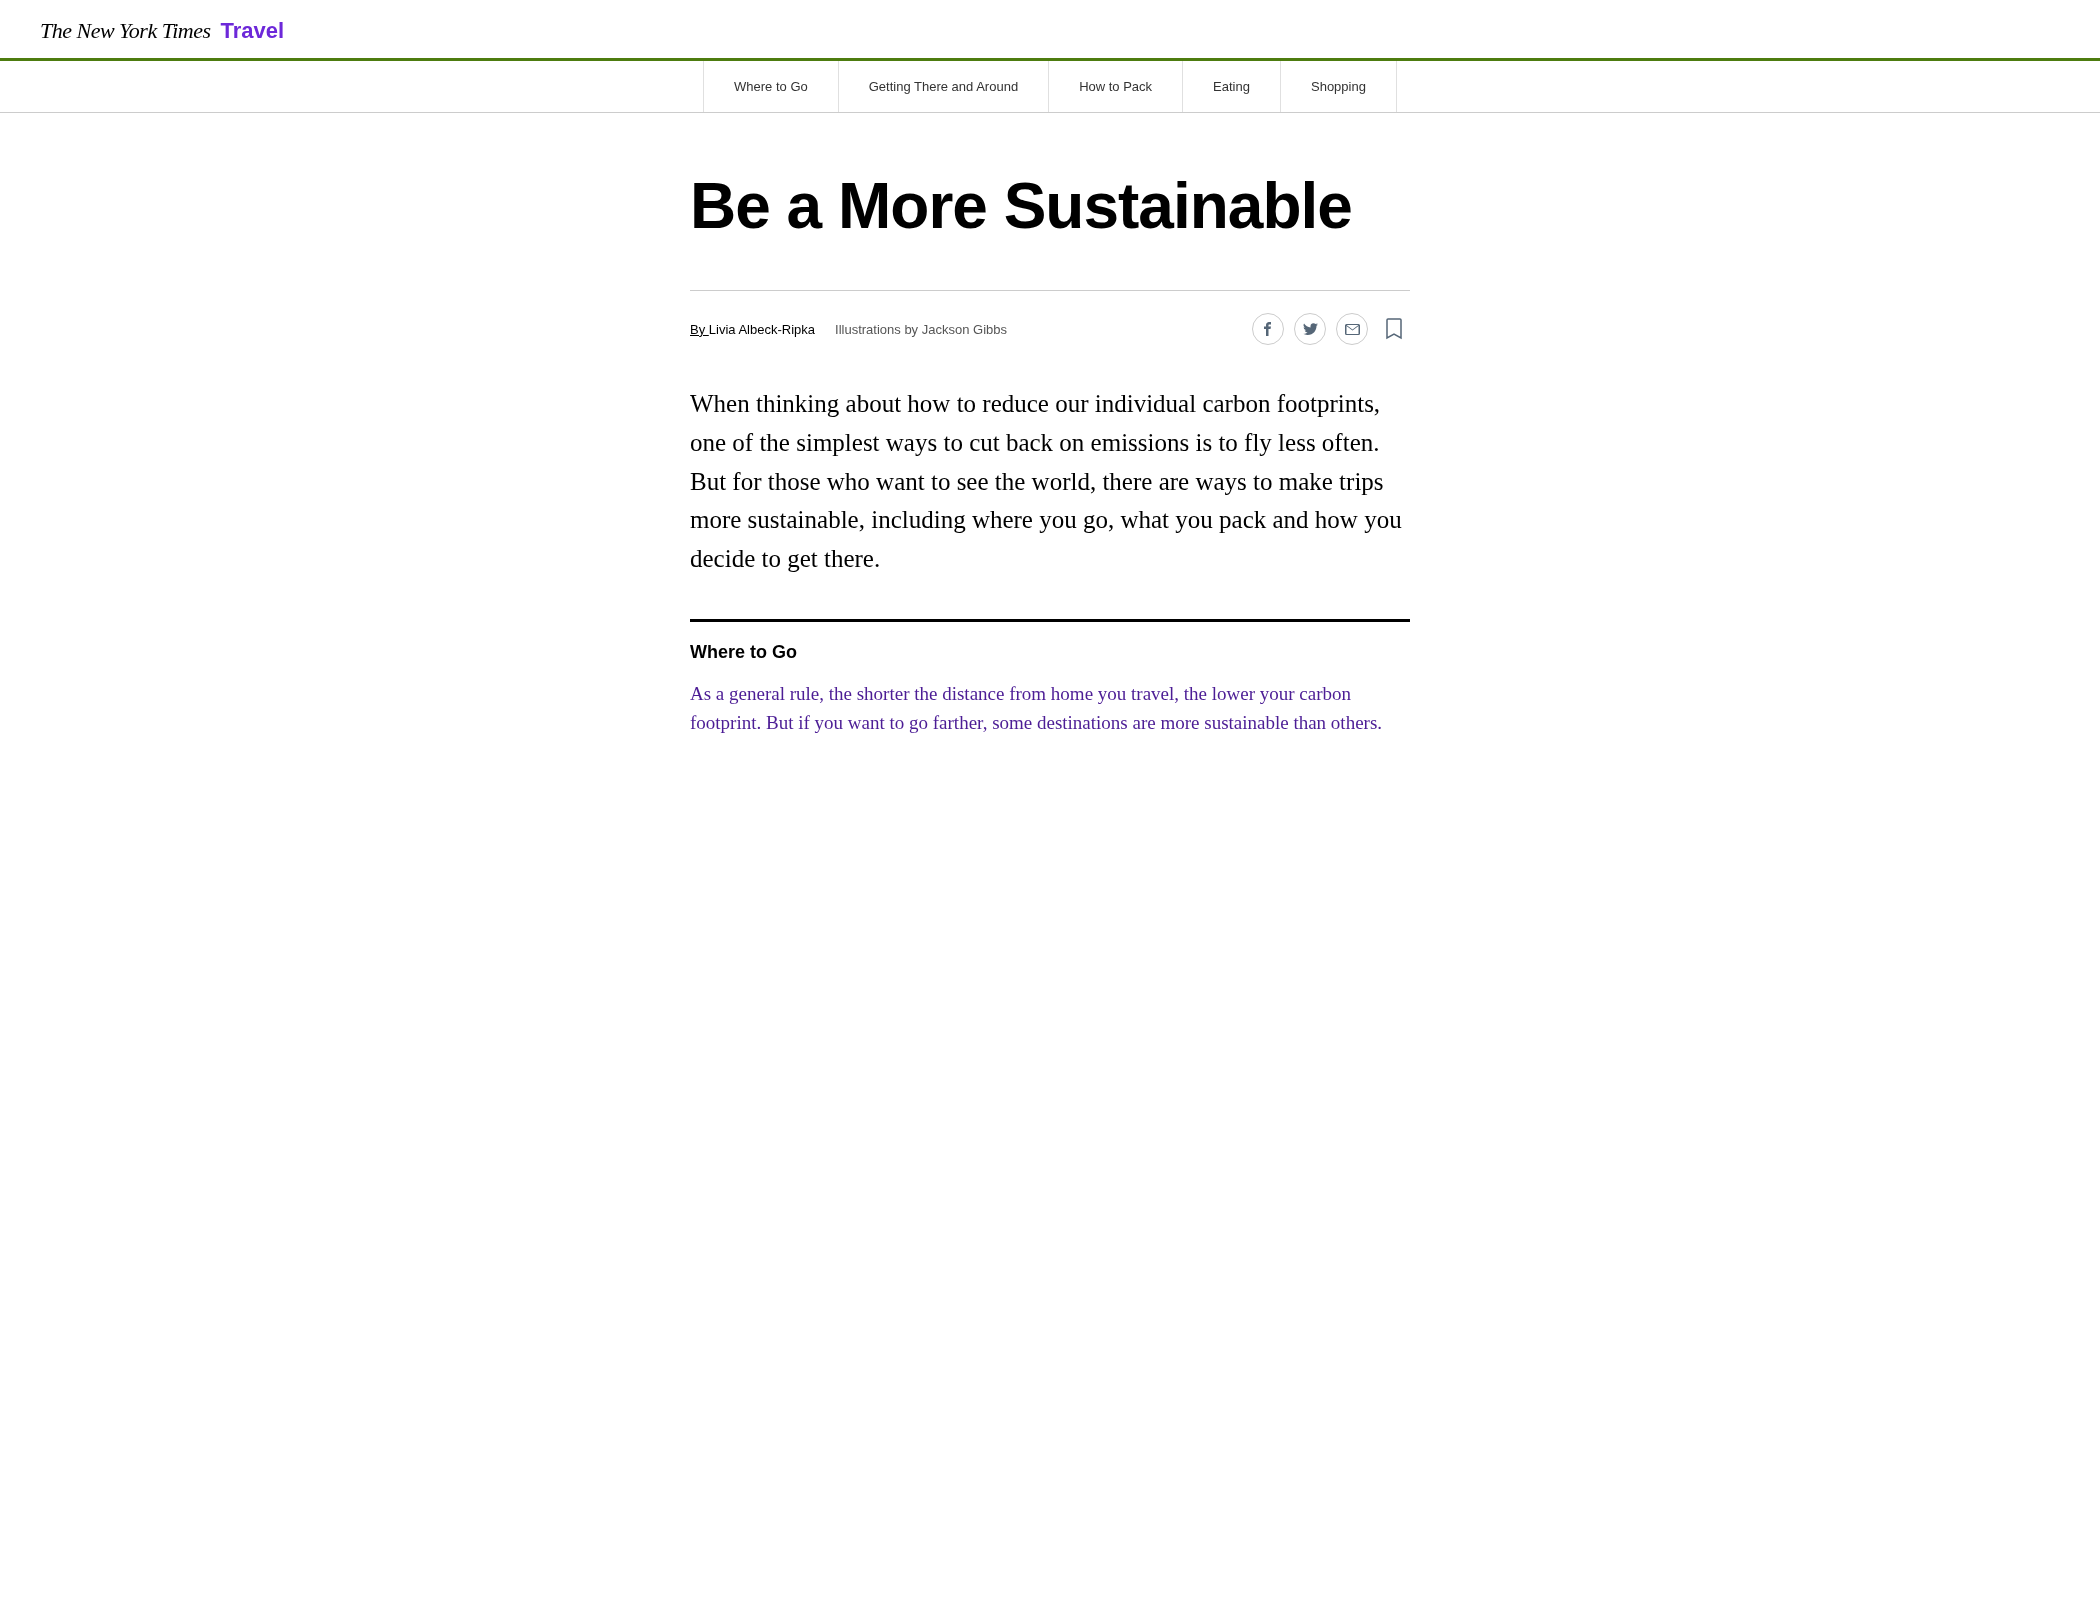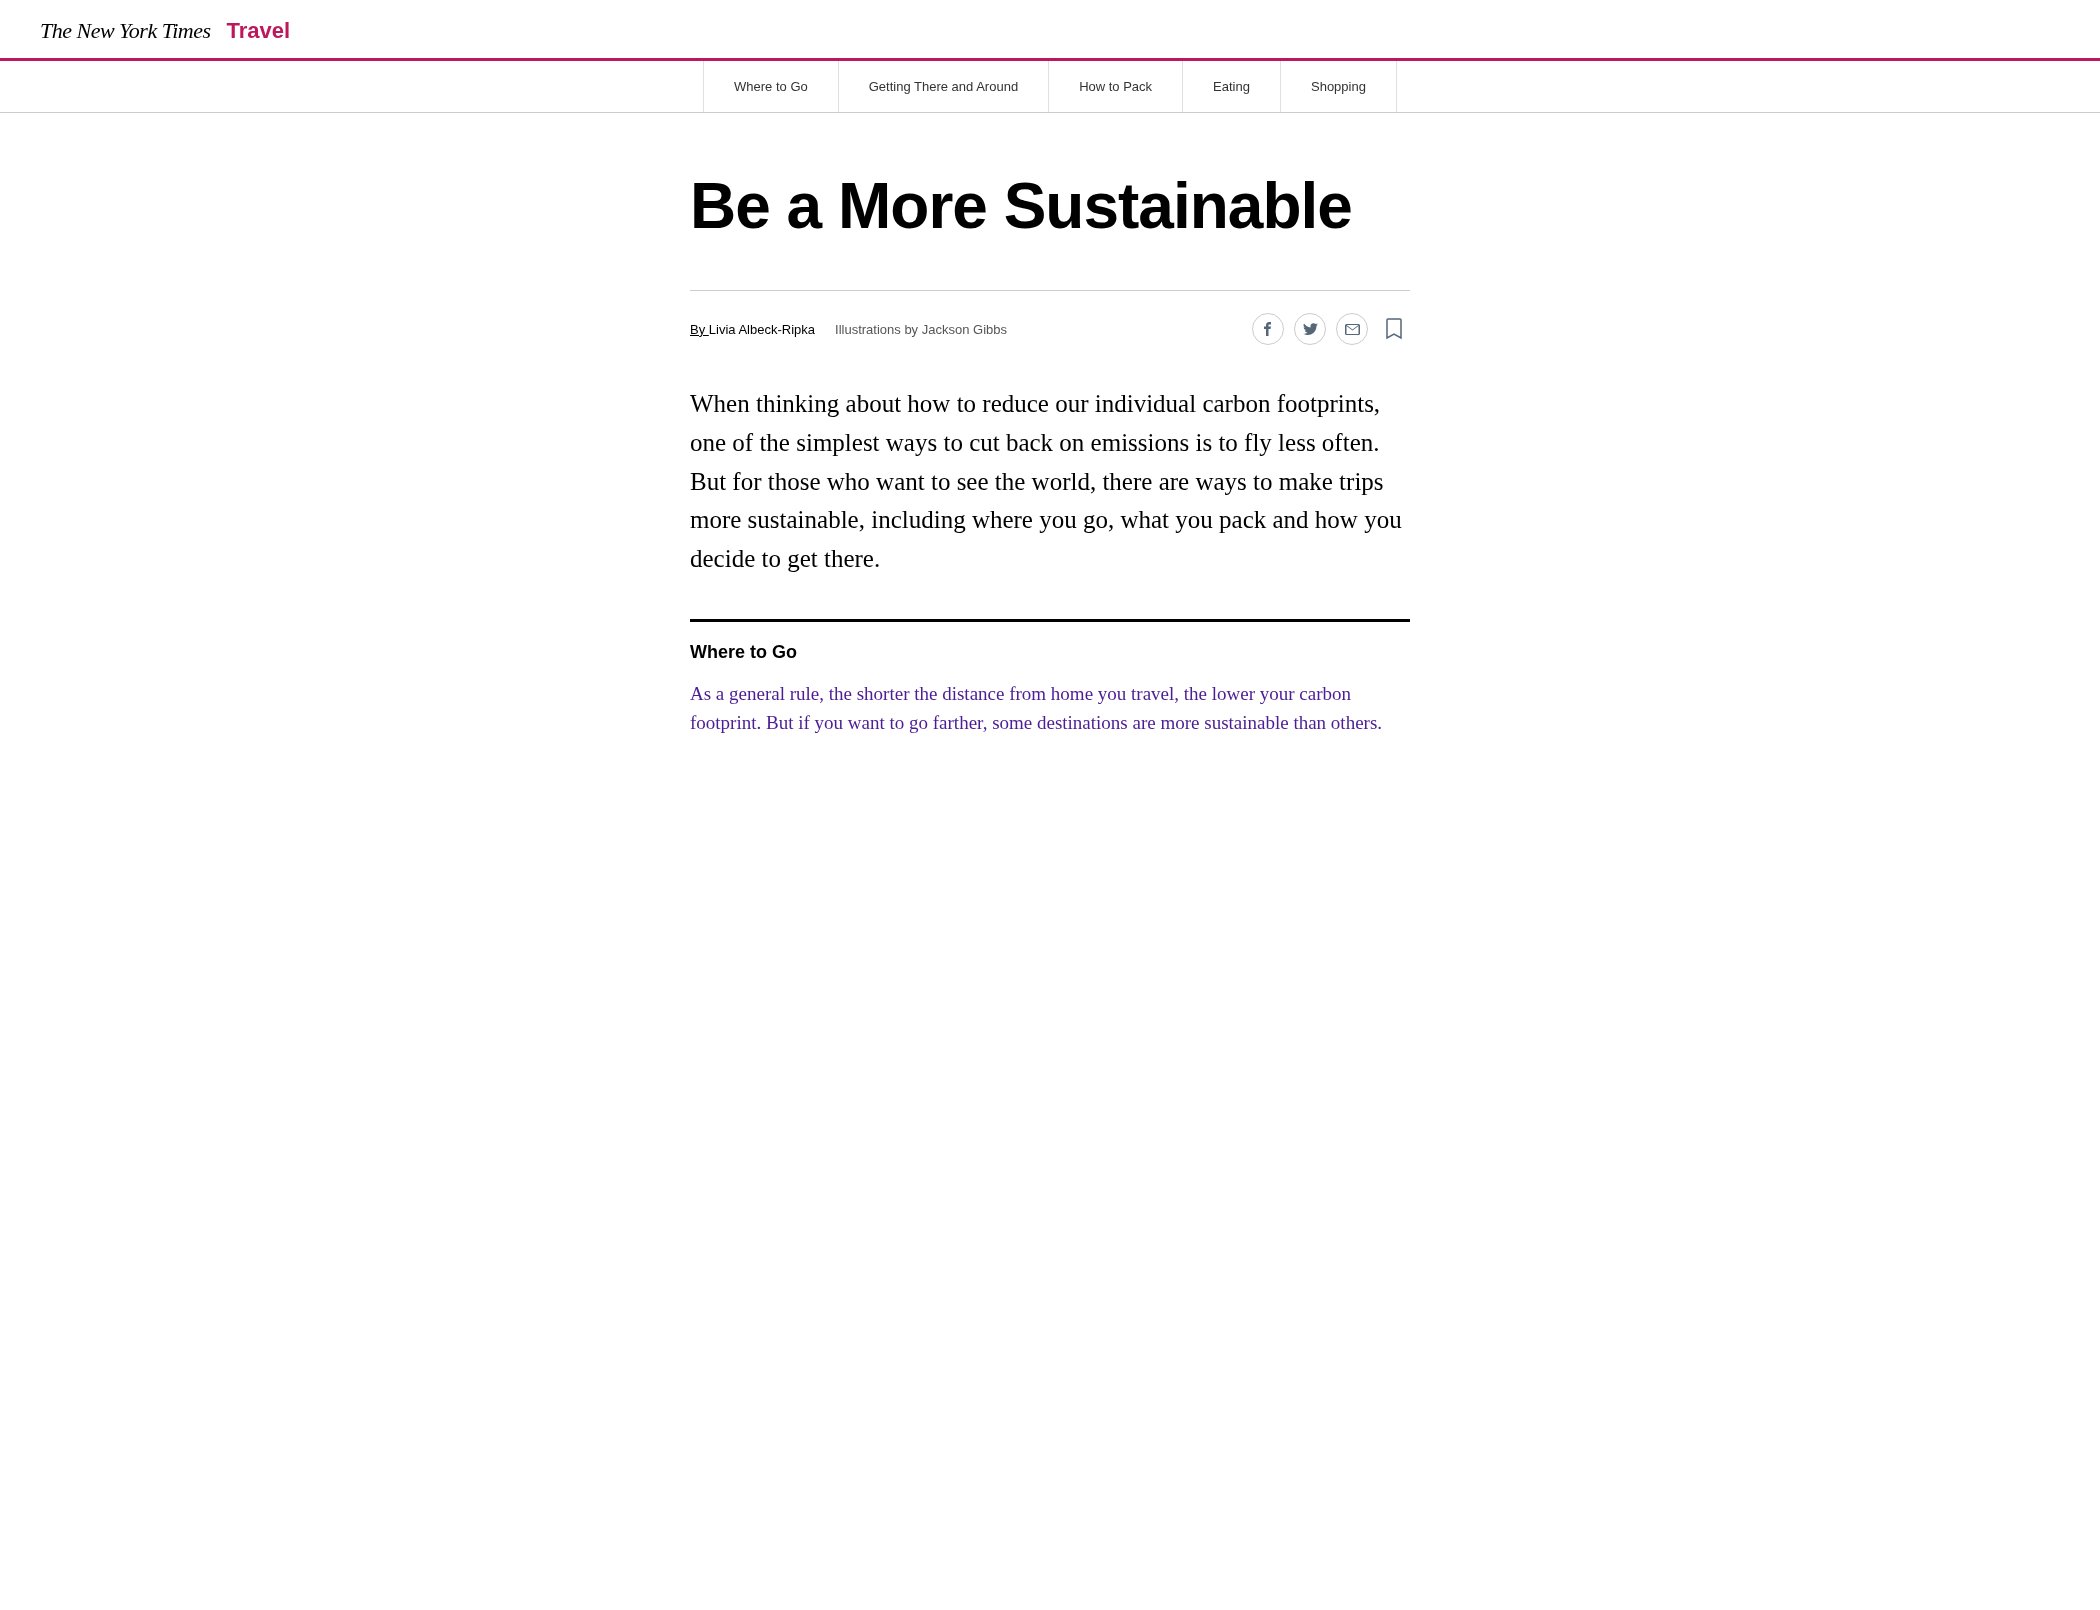--- a/index.html
+++ b/index.html
@@ -10,41 +10,41 @@
 
     body {
       background: #ffffff;
       font-family: Georgia, 'Times New Roman', serif;
       color: #000000;
     }
 
     
     .header {
       padding: 18px 40px 14px 40px;
-      border-bottom: 3px solid #be185d;
+      border-bottom: 3px solid #4d7c0f;
       display: flex;
       align-items: center;
       gap: 0;
     }
 
     .header-logo-nyt {
       font-family: 'Times New Roman', serif;
       font-size: 22px;
       font-weight: normal;
       letter-spacing: -0.5px;
       color: #000;
       font-style: italic;
     }
 
     .header-logo-section {
       font-family: Arial, Helvetica, sans-serif;
       font-size: 22px;
       font-weight: bold;
-      color: #be185d;
-      margin-left: 16px;
+      color: #6d28d9;
+      margin-left: 10px;
       letter-spacing: 0;
     }
 
     
     .nav {
       border-bottom: 1px solid #ccc;
       display: flex;
       justify-content: center;
       align-items: center;
       padding: 0;

